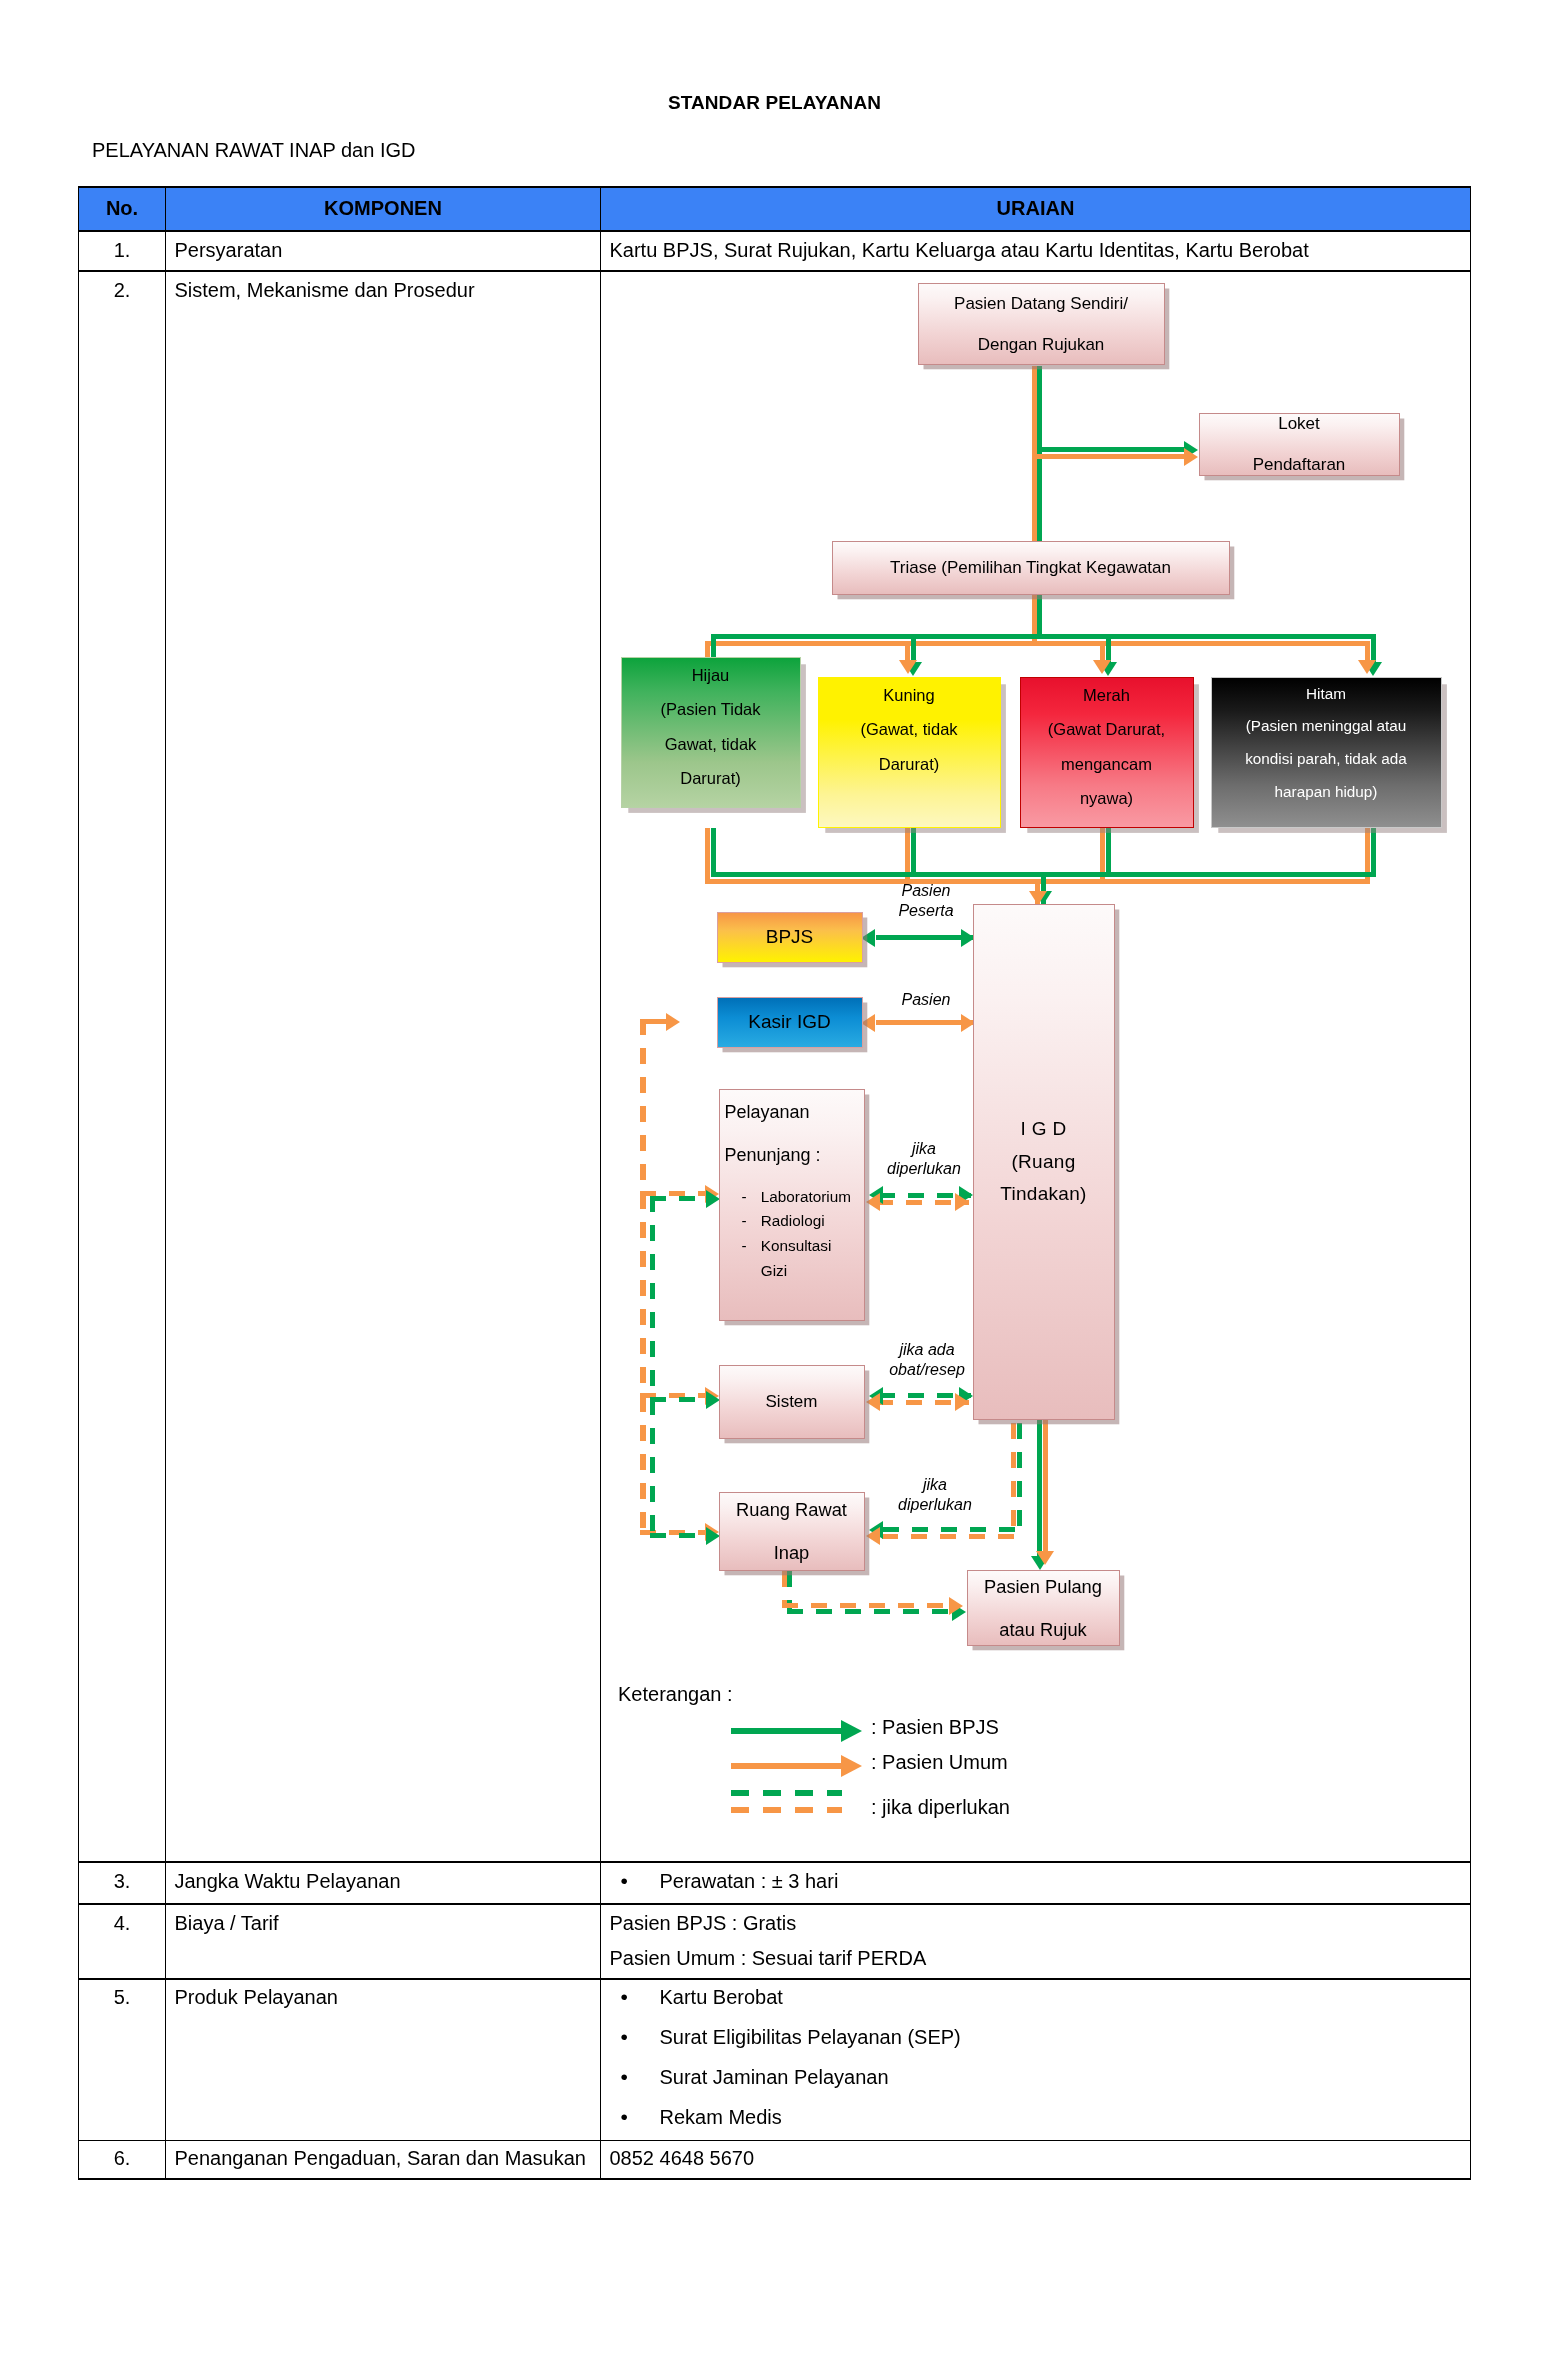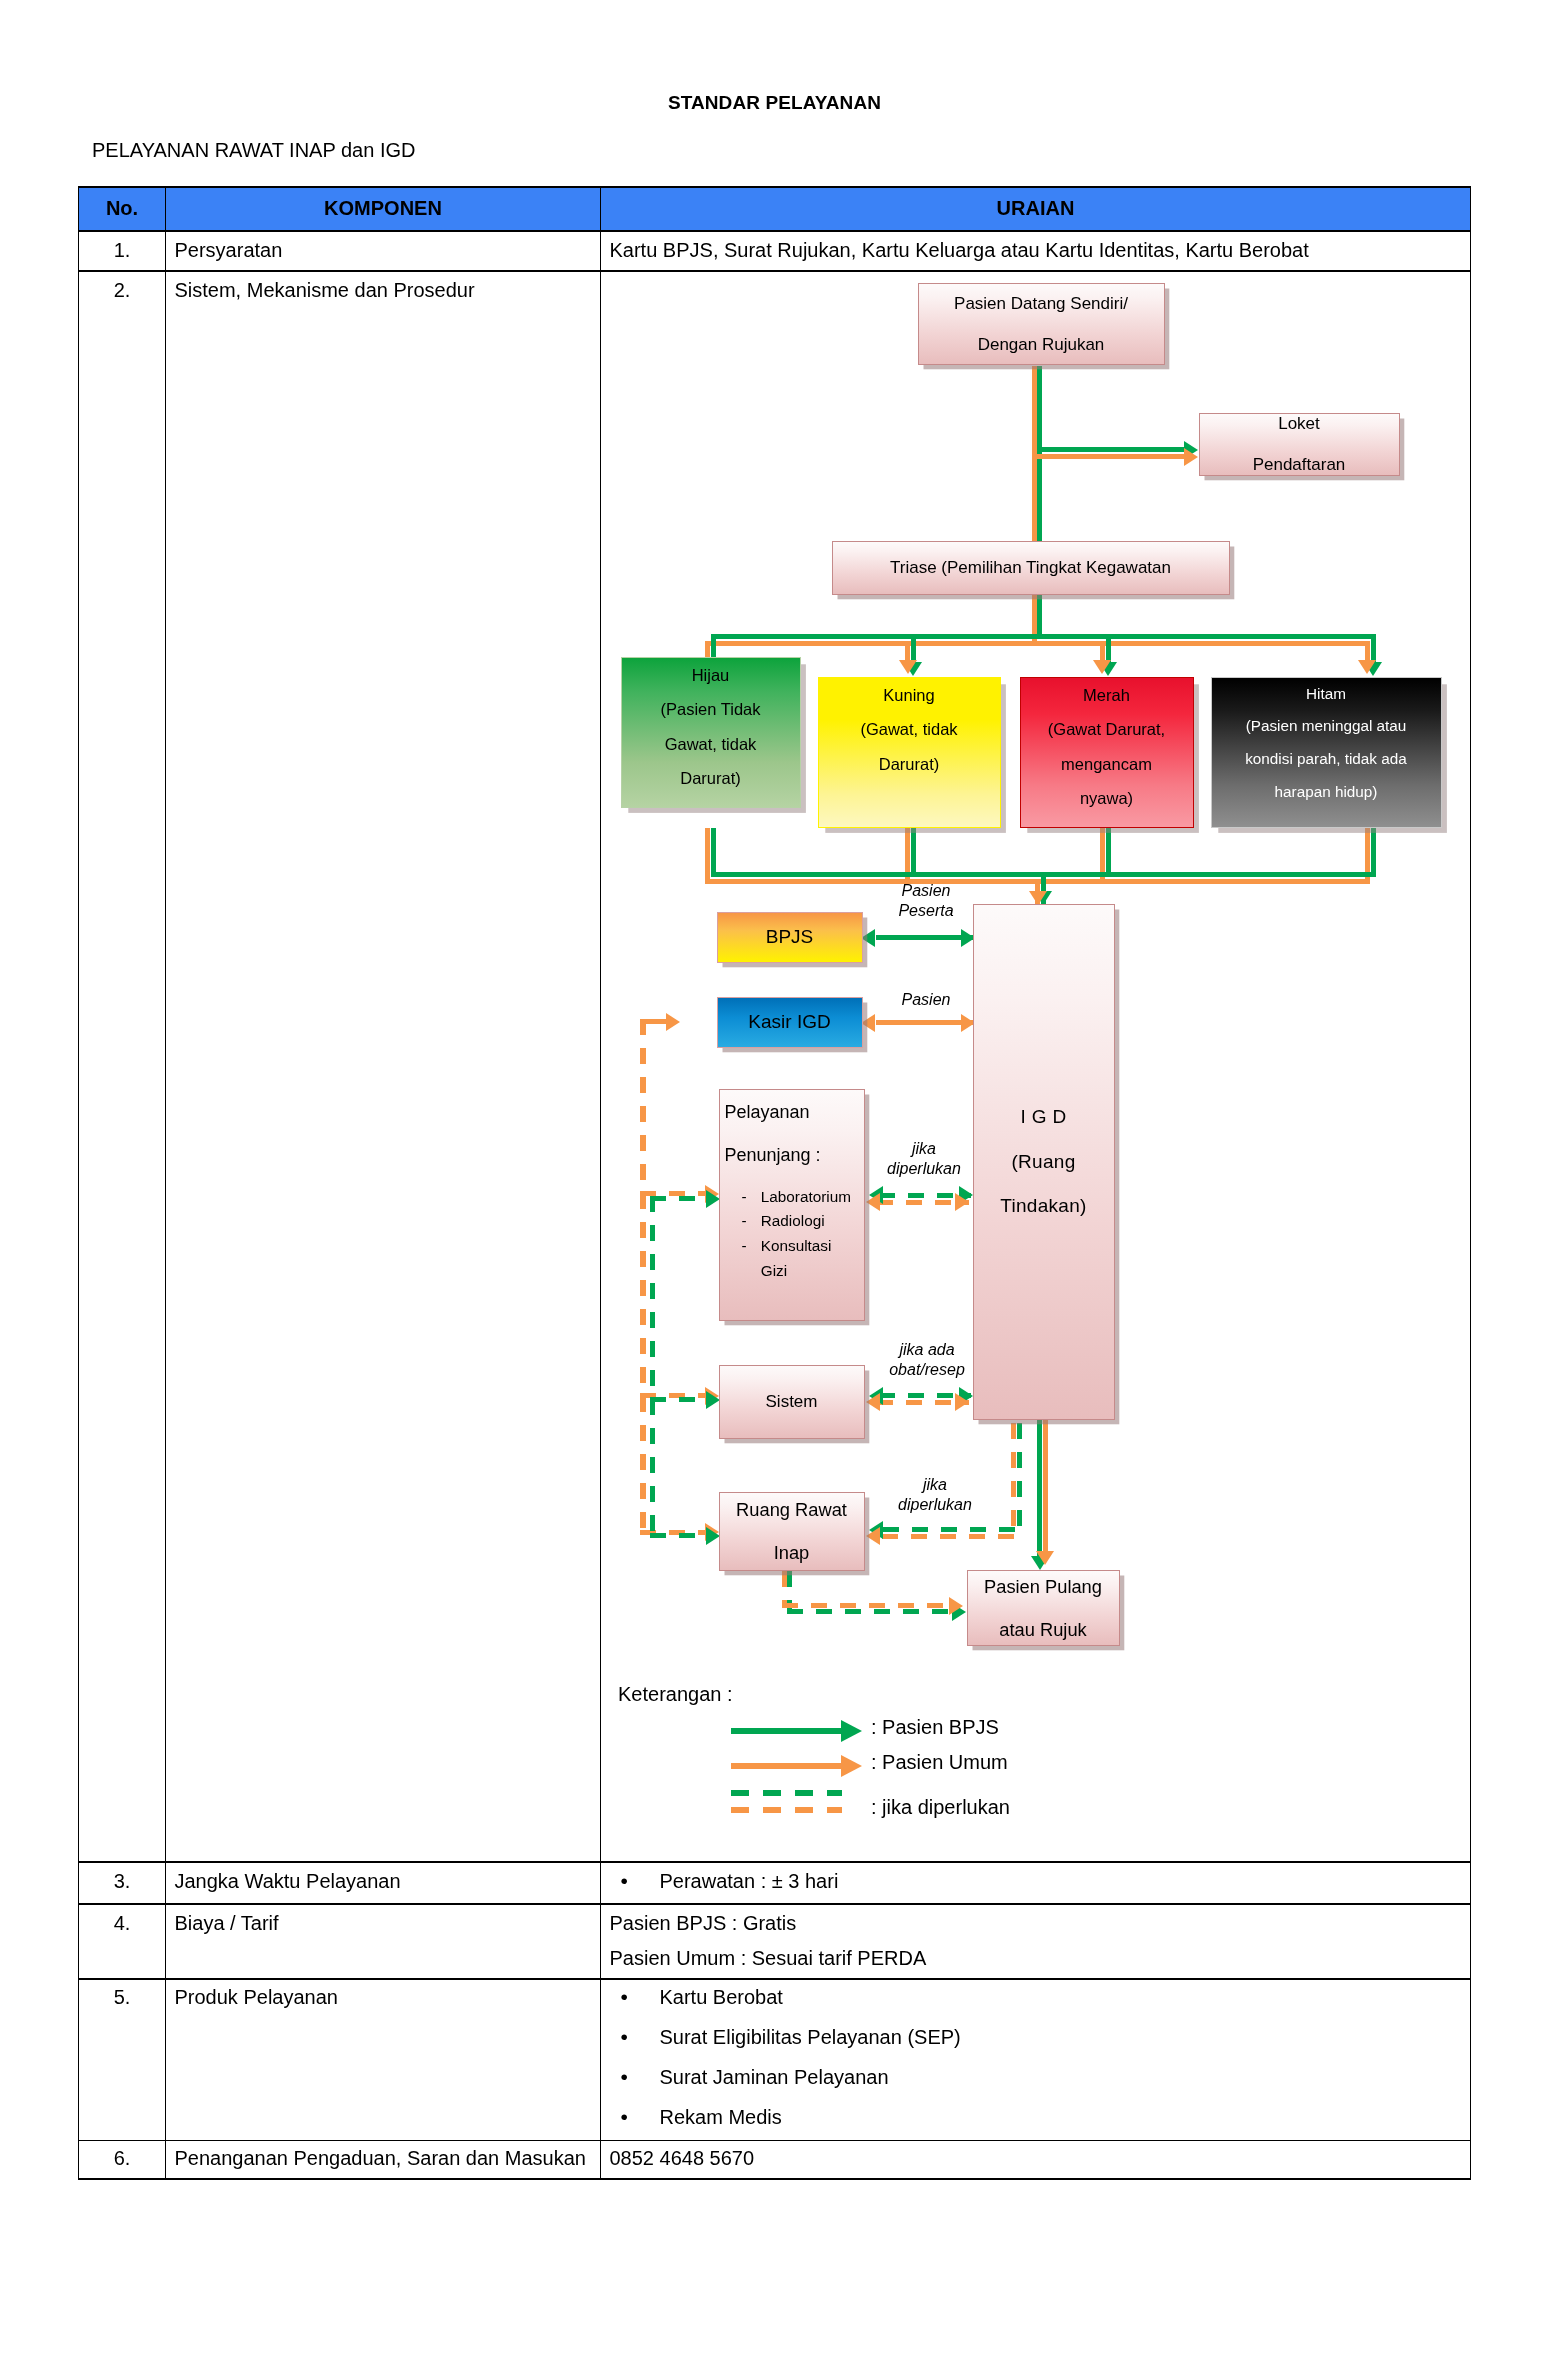--- a/index.html
+++ b/index.html
@@ -106,21 +106,21 @@
     border:1.2px solid #D9A0A0;box-shadow:4.9px 4.9px 0 -0.6px rgba(150,120,120,.55);
     font-size:19px;
   }
   .n-penunjang{align-items:stretch;justify-content:flex-start;padding:8.5px 4.9px 6.1px 4.9px;}
   .n-penunjang .hd{text-align:left;font-size:18px;}
   .n-penunjang .hd + .hd{margin-top:13.4px;}
   .n-penunjang .sub{margin-top:14.6px;font-size:15.3px;line-height:1.62;padding-left:13.4px;text-align:left;}
   .n-penunjang .sub div{position:relative;padding-left:23px;}
   .n-penunjang .sub div:before{content:"-";position:absolute;left:3.7px;top:0;}
 
-  .n-igd{font-size:19px;line-height:1.5;letter-spacing:0.3px;gap:12px;}
+  .n-igd{font-size:19px;line-height:1.5;letter-spacing:0.3px;}
   .n-igd .ln + .ln{margin-top:3.7px;}
 
   
   .elabel{
     position:absolute;font-style:italic;font-size:16px;line-height:1.28;
     text-align:center;z-index:9;background:transparent;
   }
 
   
   .seg{position:absolute;z-index:4;}

